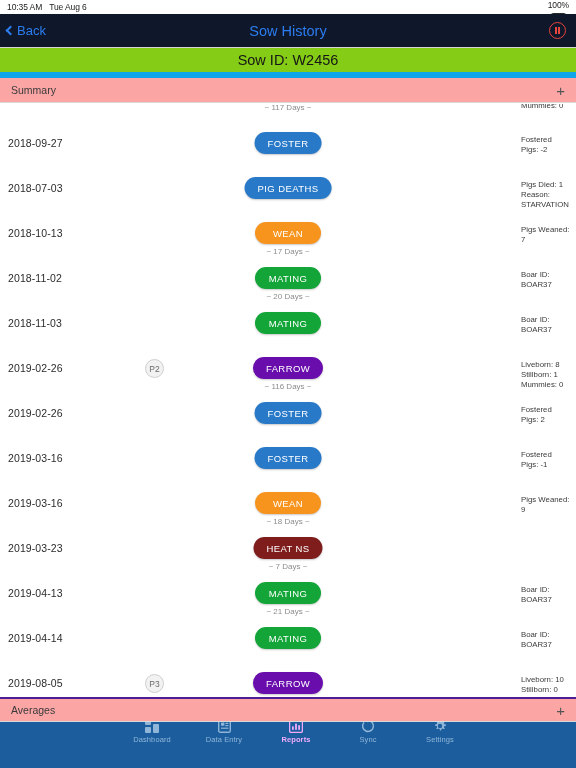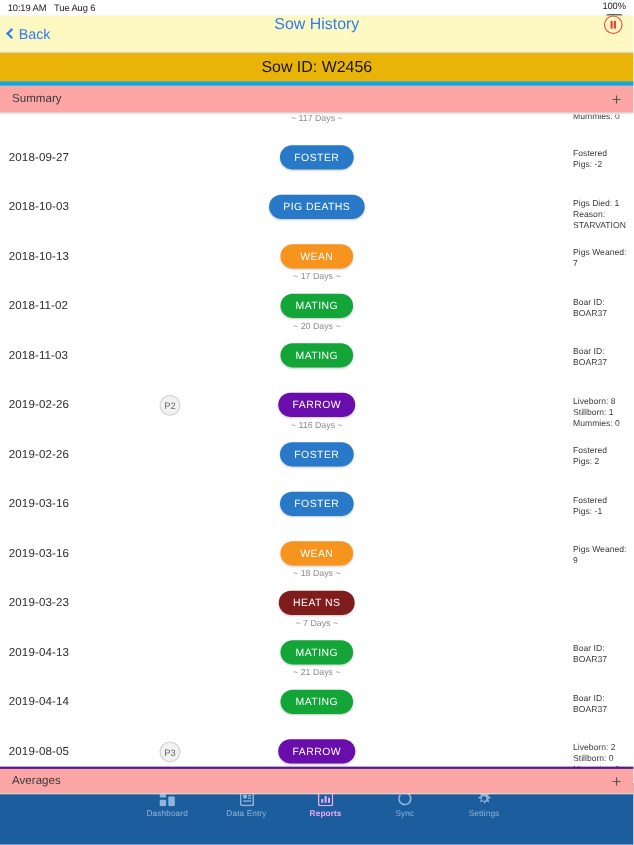--- a/index.html
+++ b/index.html
@@ -19,22 +19,22 @@
   }
   .sb-left{display:flex; gap:7px; align-items:center;}
   .sb-right{margin-left:auto; display:flex; gap:3px; align-items:center;flex-direction:column;}
   .wifi-icon{display:inline-block; width:10px; height:8px;}
   .batt{display:inline-block; width:15px; height:7px; border:1px solid #2a2a2a; border-radius:1.5px; position:relative;}
   .batt:after{content:""; position:absolute; left:0.5px; top:0.5px; bottom:0.5px; right:0.5px; background:#2a2a2a; border-radius:0.5px;}
   .batt-tip{display:inline-block; width:1.5px; height:3px; background:#2a2a2a; border-radius:0 1px 1px 0; margin-left:0.5px;}
 
   
   .navbar{
-    height:34px; position:relative; display:flex; 
-    border-bottom:1px solid #d4d4d4; background:#fef9c3;
+    height:34px; position:relative; display:flex; align-items:center;
+    border-bottom:1px solid #d4d4d4; background:#0f172a;
   }
   .back-btn{
     display:flex; align-items:center; gap:2px;
     color:#2c7df0; font-size:13px; padding-left:7px; cursor:pointer;
   }
   .chev{
     display:inline-block; width:7px; height:7px;
     border-left:2px solid #2c7df0; border-bottom:2px solid #2c7df0;
     transform:rotate(45deg); margin-right:1px;
   }
@@ -46,22 +46,22 @@
     margin-left:auto; margin-right:10px;
     width:17px; height:17px; border-radius:50%;
     border:1.6px solid #e8453c; display:flex; align-items:center;
     justify-content:center; gap:1.5px; cursor:pointer;
   }
   .rec-btn i{display:block; width:2px; height:7px; background:#e8453c;}
 
   
   .sow-header{
     height:30px; display:flex; align-items:center; justify-content:center;
-    font-size:14.5px; color:#161616; border-bottom:4px solid #0ea5e9;
-    background:#eab308;
+    font-size:14.5px; color:#161616; border-bottom:6px solid #0ea5e9;
+    background:#84cc16;
   }
 
   
   .section-bar{
     height:25px; display:flex; align-items:center;
     padding:0 11px; font-size:10.5px; color:#3a3a3a;
     background:#fca5a5; border-bottom:1px solid #d9d9d9;
     position:relative; z-index:3;
   }
   .section-bar.top{border-top:2px solid #4c1d95;}
@@ -119,21 +119,21 @@
   .tab .ticon{height:15px; display:flex; align-items:center; justify-content:center;}
   .tab .tlabel{font-size:7.5px; letter-spacing:0.1px;}
   .tab.active .tlabel{font-weight:bold;}
   svg{display:block;}
 </style>
 </head>
 <body>
 
 <div class="statusbar">
   <div class="sb-left">
-    <span>10:19 AM</span>
+    <span>10:35 AM</span>
     <span>Tue Aug 6</span>
   </div>
   <div class="sb-right">
     <span class="wifi-icon">
       <svg viewBox="0 0 16 12" width="10" height="8">
           <path d="M8 10.6 L5.6 7.8 a3.6 3.6 0 0 1 4.8 0 Z" fill="#2a2a2a"></path>
           <path d="M2.6 5.1 a8 8 0 0 1 10.8 0" stroke="#2a2a2a" stroke-width="1.5" fill="none" stroke-linecap="round"></path>
           <path d="M4.5 7 a5.3 5.3 0 0 1 7 0" stroke="#2a2a2a" stroke-width="1.4" fill="none" stroke-linecap="round"></path>
         </svg>
     </span>
@@ -175,21 +175,21 @@
   <div id="rows-host">
       <div class="row">
         <div class="date">2018-09-27</div>
         <div class="pill" style="background: rgb(41, 121, 201);">FOSTER</div>
         <div class="detail">
           <span>Fostered</span>
           <span>Pigs: -2</span>
         </div>
       </div>
       <div class="row">
-        <div class="date">2018-10-03</div>
+        <div class="date">2018-07-03</div>
         <div class="pill" style="background: rgb(41, 121, 201);">PIG DEATHS</div>
         <div class="detail">
           <span>Pigs Died: 1</span>
           <span>Reason:</span>
           <span>STARVATION</span>
         </div>
       </div>
       <div class="row">
         <div class="date">2018-10-13</div>
         <div class="pill" style="background: rgb(247, 148, 30);">WEAN</div>
@@ -273,21 +273,21 @@
           <span>Boar ID:</span>
           <span>BOAR37</span>
         </div>
       </div>
       <div class="row">
         <div class="date">2019-08-05</div>
         <div class="parity">P3</div>
         <div class="pill" style="background: rgb(106, 13, 173);">FARROW</div>
         <div class="gap">~ 114 Days ~</div>
         <div class="detail">
-          <span>Liveborn: 2</span>
+          <span>Liveborn: 10</span>
           <span>Stillborn: 0</span>
           <span>Mummies: 0</span>
         </div>
       </div>
     </div>
 </div>
 
 <div class="section-bar top" style="position:absolute; left:0; right:0; bottom:46px;">
   <span>Averages</span>
   <span class="plus">+</span>

